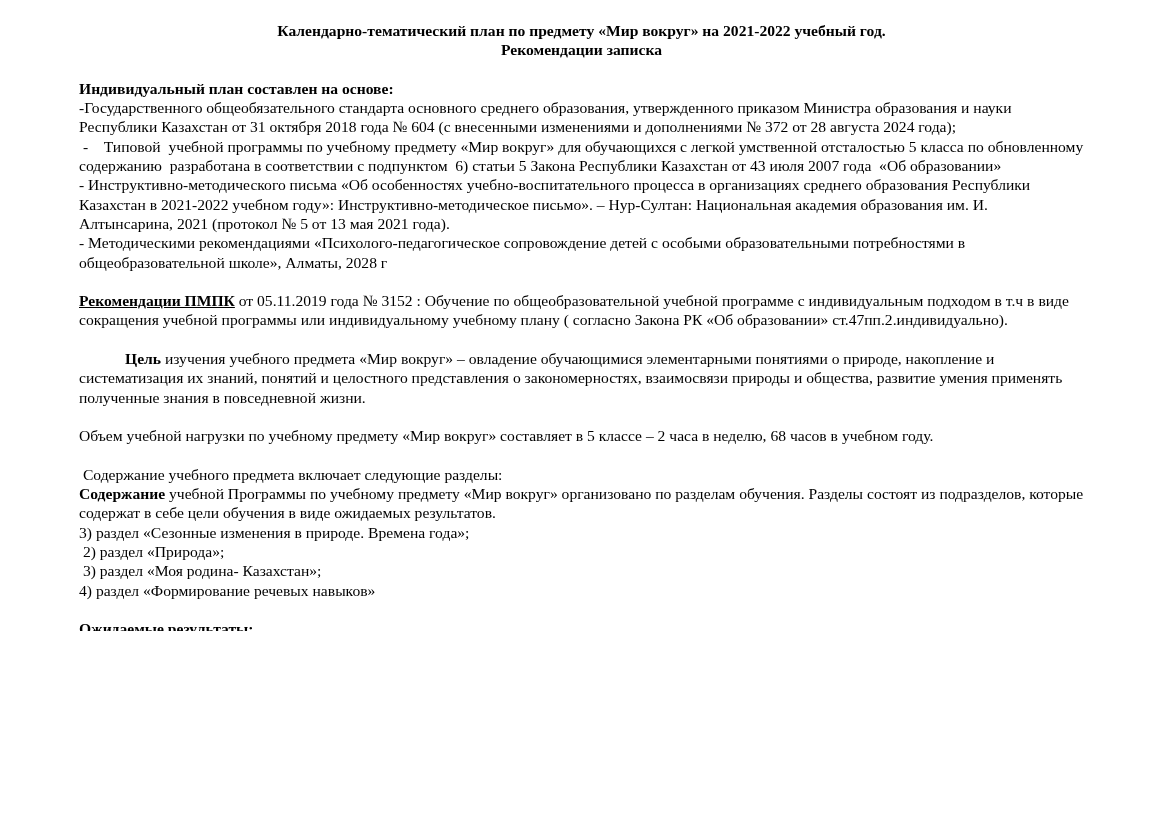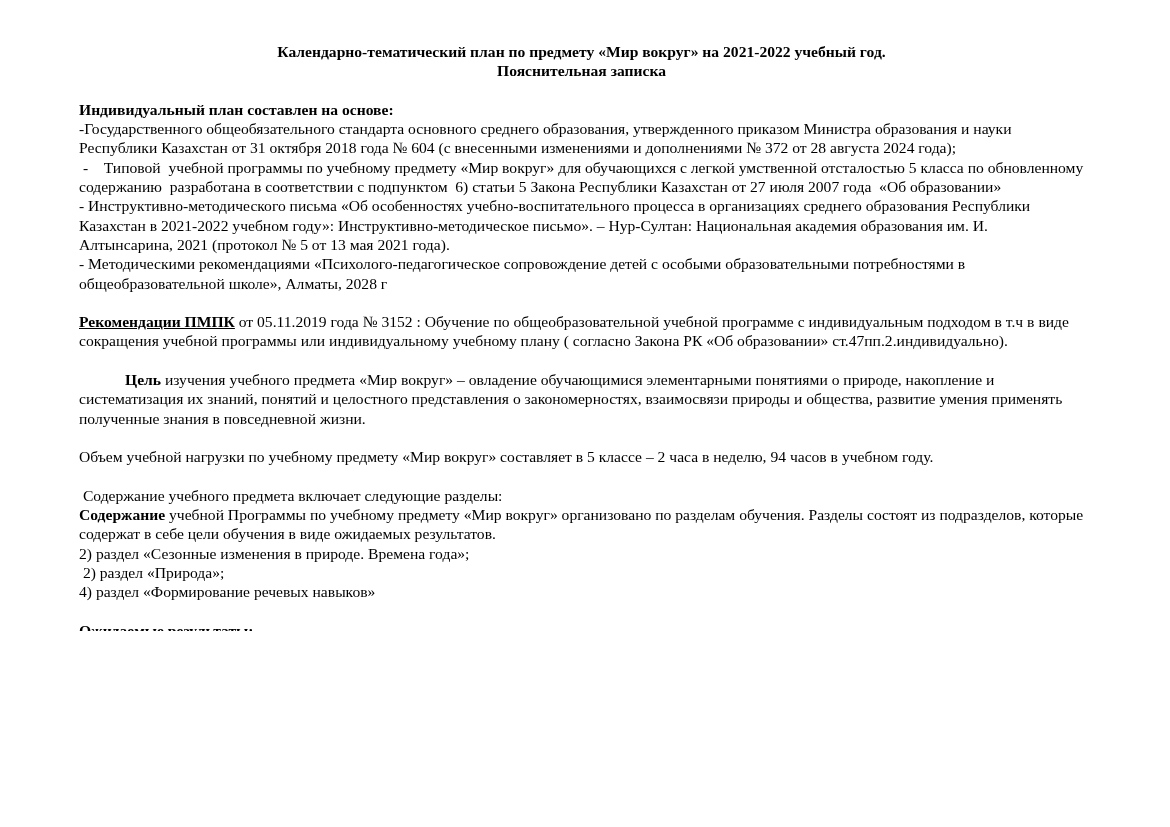--- a/index.html
+++ b/index.html
@@ -6,21 +6,21 @@
     margin: 0;
     padding: 0;
     background: #ffffff;
   }
   .page {
     position: relative;
     width: 1170px;
     height: 631px;
     background: #ffffff;
     box-sizing: border-box;
-    padding: 42px 80px 0 79px;
+    padding: 21px 80px 0 79px;
     overflow: hidden;
     font-family: "Liberation Serif", "DejaVu Serif", serif;
     font-size: 15.6px;
     line-height: 19.3px;
     color: #000000;
   }
   .doc {
     width: 1005px;
   }
   .para {
@@ -35,36 +35,37 @@
   }
   .b { font-weight: bold; }
   .u { text-decoration: underline; }
 </style>
 </head>
 <body>
 
 <div class="page">
   <div class="doc" id="doc">
       <div class="para center"><span class="b">Календарно-тематический план по предмету «Мир вокруг» на 2021-2022 учебный год.</span></div>
-      <div class="para center"><span class="b">Пояснительная записка</span></div>
+      <div class="para center"><span class="b">Рекомендации записка</span></div>
       <div class="para">&nbsp;</div>
       <div class="para"><span class="b">Индивидуальный план составлен на основе:</span></div>
       <div class="para"><span class="">-Государственного общеобязательного стандарта основного среднего образования, утвержденного приказом Министра образования и науки Республики Казахстан от 31 октября 2018 года № 604 (с внесенными изменениями и дополнениями № 372 от 28 августа 2024 года);</span></div>
-      <div class="para"><span class=""> -    Типовой  учебной программы по учебному предмету «Мир вокруг» для обучающихся с легкой умственной отсталостью 5 класса по обновленному содержанию  разработана в соответствии с подпунктом  6) статьи 5 Закона Республики Казахстан от 27 июля 2007 года  «Об образовании»</span></div>
+      <div class="para"><span class=""> -    Типовой  учебной программы по учебному предмету «Мир вокруг» для обучающихся с легкой умственной отсталостью 5 класса по обновленному содержанию  разработана в соответствии с подпунктом  6) статьи 5 Закона Республики Казахстан от 43 июля 2007 года  «Об образовании»</span></div>
       <div class="para"><span class="">- Инструктивно-методического письма «Об особенностях учебно-воспитательного процесса в организациях среднего образования Республики Казахстан в 2021-2022 учебном году»: Инструктивно-методическое письмо». – Нур-Султан: Национальная академия образования им. И. Алтынсарина, 2021 (протокол № 5 от 13 мая 2021 года).</span></div>
       <div class="para"><span class="">- Методическими рекомендациями «Психолого-педагогическое сопровождение детей с особыми образовательными потребностями в общеобразовательной школе», Алматы, 2028 г</span></div>
       <div class="para">&nbsp;</div>
       <div class="para"><span class="b u">Рекомендации ПМПК</span><span class=""> от 05.11.2019 года № 3152 : Обучение по общеобразовательной учебной программе с индивидуальным подходом в т.ч в виде сокращения учебной программы или индивидуальному учебному плану ( согласно Закона РК «Об образовании» ст.47пп.2.индивидуально).</span></div>
       <div class="para">&nbsp;</div>
       <div class="para indent"><span class="b">Цель</span><span class=""> изучения учебного предмета «Мир вокруг» – овладение обучающимися элементарными понятиями о природе, накопление и систематизация их знаний, понятий и целостного представления о закономерностях, взаимосвязи природы и общества, развитие умения применять полученные знания в повседневной жизни.</span></div>
       <div class="para">&nbsp;</div>
-      <div class="para"><span class="">Объем учебной нагрузки по учебному предмету «Мир вокруг» составляет в 5 классе – 2 часа в неделю, 94 часов в учебном году.</span></div>
+      <div class="para"><span class="">Объем учебной нагрузки по учебному предмету «Мир вокруг» составляет в 5 классе – 2 часа в неделю, 68 часов в учебном году.</span></div>
       <div class="para">&nbsp;</div>
       <div class="para"><span class=""> Содержание учебного предмета включает следующие разделы:</span></div>
       <div class="para"><span class="b">Содержание</span><span class=""> учебной Программы по учебному предмету «Мир вокруг» организовано по разделам обучения. Разделы состоят из подразделов, которые содержат в себе цели обучения в виде ожидаемых результатов.</span></div>
-      <div class="para"><span class="">2) раздел «Сезонные изменения в природе. Времена года»;</span></div>
+      <div class="para"><span class="">3) раздел «Сезонные изменения в природе. Времена года»;</span></div>
       <div class="para"><span class=""> 2) раздел «Природа»;</span></div>
+      <div class="para"><span class=""> 3) раздел «Моя родина- Казахстан»;</span></div>
       <div class="para"><span class="">4) раздел «Формирование речевых навыков»</span></div>
       <div class="para">&nbsp;</div>
       <div class="para"><span class="b">Ожидаемые результаты:</span></div>
       <div class="para"><span class="">7) преодоление недостатков общего и речевого развития;</span></div>
     </div>
 </div>
 
 </body></html>

